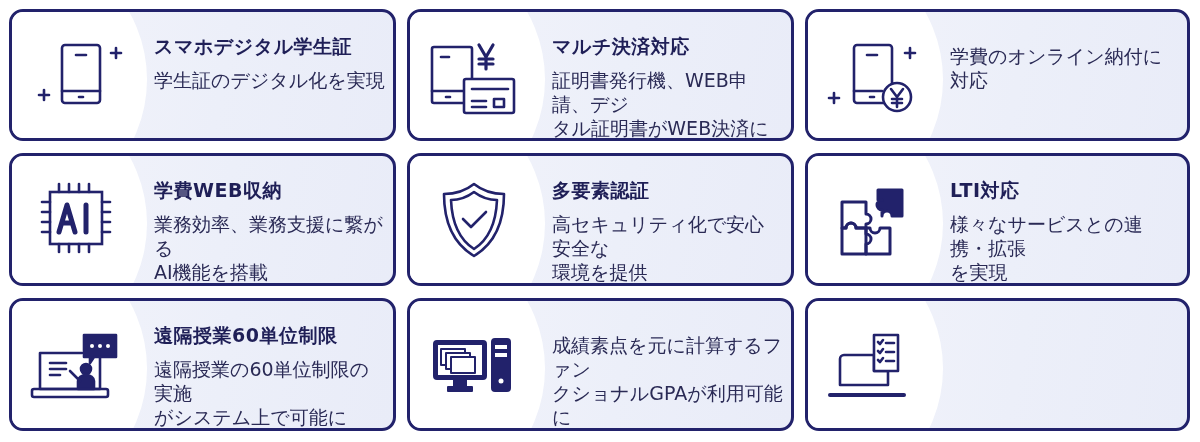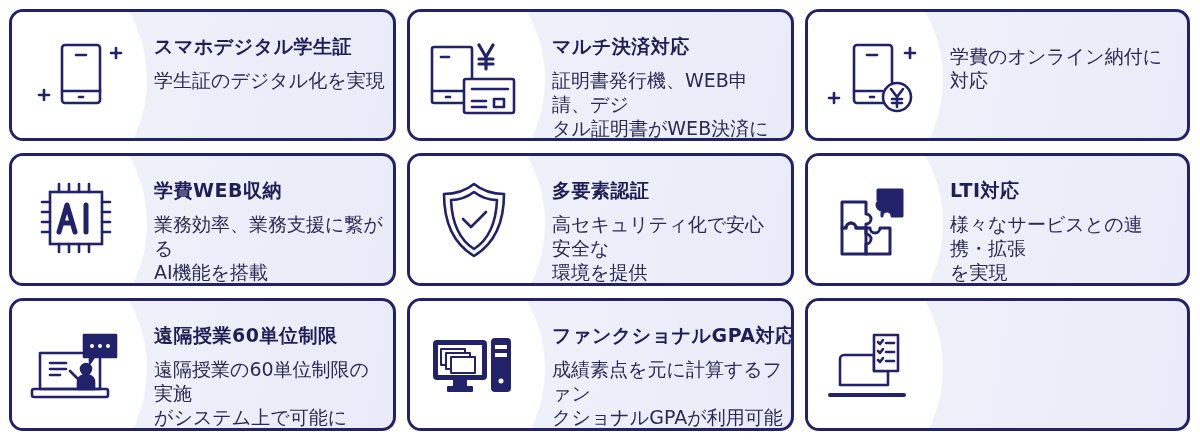--- a/index.html
+++ b/index.html
@@ -244,21 +244,20 @@
         <rect x="27" y="32" width="24" height="16" fill="#ffffff"></rect>
         <rect x="30" y="54" width="12" height="8" fill="#22226b"></rect>
         <rect x="24" y="62" width="24" height="4" fill="#22226b"></rect>
         <rect x="68" y="14" width="18" height="52" rx="3" fill="#22226b"></rect>
         <rect x="71" y="20" width="12" height="4" fill="#ffffff" stroke="none"></rect>
         <rect x="71" y="28" width="12" height="4" fill="#ffffff" stroke="none"></rect>
         <circle cx="77" cy="56" r="2.5" fill="#ffffff" stroke="none"></circle>
       </svg>
     </div>
     <div class="text">
-      <div class="title">ファンクショナルGPA対応</div>
       <div class="desc">成績素点を元に計算するファン
 クショナルGPAが利用可能に</div>
     </div>
   </div>
 
   <div class="card">
     <div class="icon">
       <svg width="100" height="80" viewBox="0 0 100 80" fill="none" stroke="#22226b" stroke-width="2.6" stroke-linecap="round" stroke-linejoin="round">
         <path d="M52 30 H22 a4 4 0 0 0 -4 4 V60 H66 V46 H52 Z"></path>
         <line x1="8" y1="70" x2="82" y2="70" stroke-width="4"></line>

